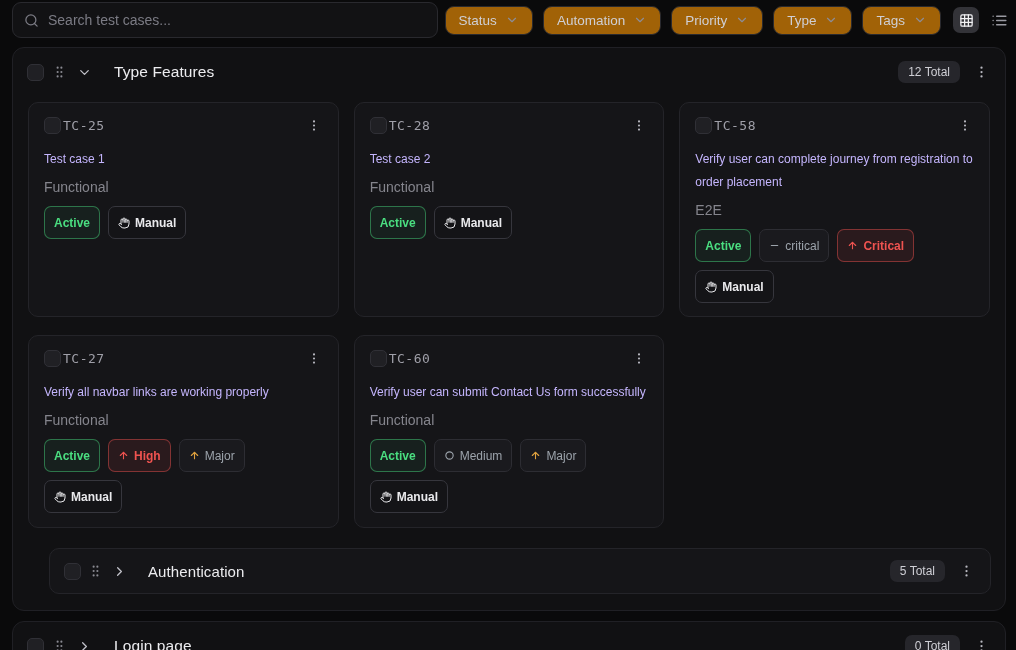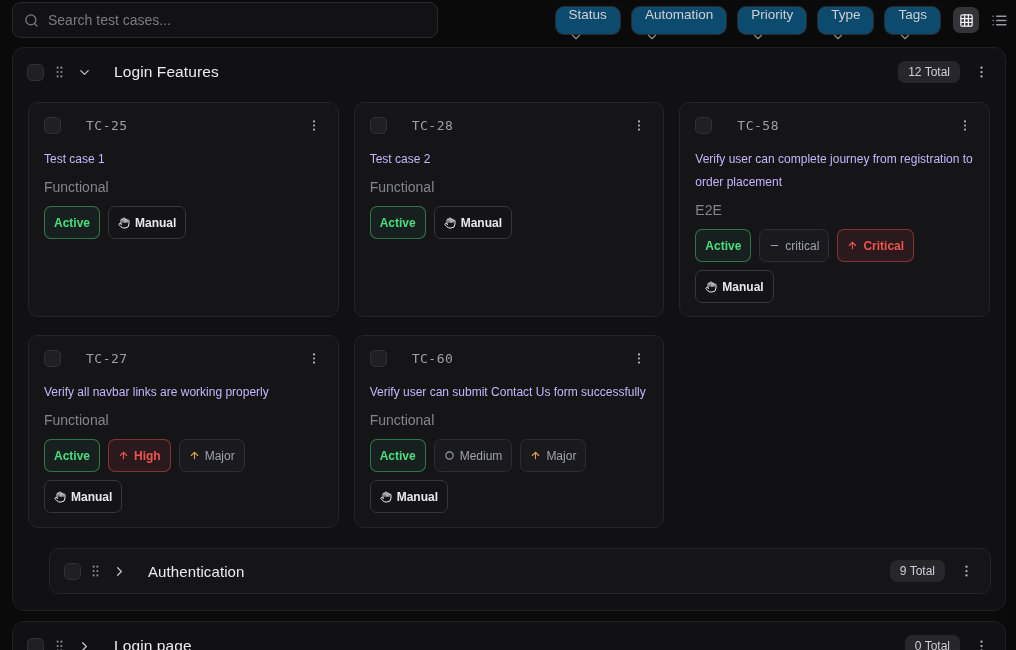--- a/index.html
+++ b/index.html
@@ -23,26 +23,25 @@
     padding: 17px 11px; color: #7b7b84;
   }
   .searchbox input {
     background: transparent; border: none; outline: none;
     color: #d4d4d8; font-size: 14px; width: 100%;
     font-family: "Liberation Sans", "DejaVu Sans", sans-serif;
   }
   .searchbox input::placeholder { color: #7b7b84; }
   .filters { display: flex; align-items: center; gap: 10px; margin-left: auto; }
   .filter-btn {
-    display: inline-flex; align-items: flex-start; gap: 8px;
+    display: inline-flex; align-items: center; gap: 8px;
     height: 29px; padding: 0 13px;
-    background: #0c4a6e; border: 1px solid #29292e; border-radius: 9px;
+    background: #a16207; border: 1px solid #29292e; border-radius: 9px;
     color: #cfcfd5; font-size: 13.5px; cursor: pointer;
     font-family: "Liberation Sans", "DejaVu Sans", sans-serif;
-    flex-direction: column;
   }
   .filter-btn .chev { color: #8d8d96; }
   .view-toggle { display: flex; align-items: center; gap: 7px; margin-left: 12px; }
   .view-btn {
     width: 26px; height: 26px; border-radius: 7px; border: none;
     display: flex; align-items: center; justify-content: center;
     background: transparent; color: #9a9aa2; cursor: pointer;
   }
   .view-btn.active { background: #333338; color: #f1f1f3; }
 
@@ -74,21 +73,21 @@
   
   .cards-grid {
     display: grid; grid-template-columns: repeat(3, 1fr); gap: 18px 15px;
     padding: 6px 15px 18px 15px;
   }
   .card {
     background: #151518; border: 1px solid #242429; border-radius: 10px;
     padding: 13px 15px; min-height: 193px;
     display: flex; flex-direction: column; align-items: stretch;
   }
-  .card-head { display: flex; align-items: center; gap: 25px; }
+  .card-head { display: flex; align-items: center; gap: 2px; }
   .card-id {
     font-family: "DejaVu Sans Mono", "Liberation Mono", monospace;
     font-size: 13px; color: #9f9fa8; letter-spacing: .5px;
   }
   .card-head .kebab { margin-left: auto; }
   .card-title {
     margin-top: 13px; font-size: 12px; line-height: 23px;
     font-weight: 500; color: #c4b5fd;
   }
   .card-type { margin-top: 8px; font-size: 14px; color: #85858d; }
@@ -223,21 +222,21 @@
             <circle cx="15" cy="12" r="1.7"></circle>
             <circle cx="9" cy="19" r="1.7"></circle>
             <circle cx="15" cy="19" r="1.7"></circle>
           </svg>
       </span>
       <button class="chev-btn">
         <svg width="15" height="15" viewBox="0 0 24 24" fill="none" stroke="currentColor" stroke-width="2" stroke-linecap="round" stroke-linejoin="round">
             <path d="m6 9 6 6 6-6"></path>
           </svg>
       </button>
-      <span class="section-title">Login Features</span>
+      <span class="section-title">Type Features</span>
       <div class="section-right">
         <span class="total-badge">12 Total</span>
         <button class="kebab">
           <svg width="15" height="16" viewBox="0 0 24 24" fill="currentColor">
               <circle cx="12" cy="5" r="1.8"></circle>
               <circle cx="12" cy="12" r="1.8"></circle>
               <circle cx="12" cy="19" r="1.8"></circle>
             </svg>
         </button>
       </div>
@@ -472,21 +471,21 @@
             <circle cx="15" cy="19" r="1.7"></circle>
           </svg>
       </span>
       <button class="chev-btn">
         <svg width="15" height="15" viewBox="0 0 24 24" fill="none" stroke="currentColor" stroke-width="2" stroke-linecap="round" stroke-linejoin="round">
             <path d="m9 18 6-6-6-6"></path>
           </svg>
       </button>
       <span class="section-title">Authentication</span>
       <div class="section-right">
-        <span class="total-badge">9 Total</span>
+        <span class="total-badge">5 Total</span>
         <button class="kebab">
           <svg width="15" height="16" viewBox="0 0 24 24" fill="currentColor">
               <circle cx="12" cy="5" r="1.8"></circle>
               <circle cx="12" cy="12" r="1.8"></circle>
               <circle cx="12" cy="19" r="1.8"></circle>
             </svg>
         </button>
       </div>
     </div>
   </div>

